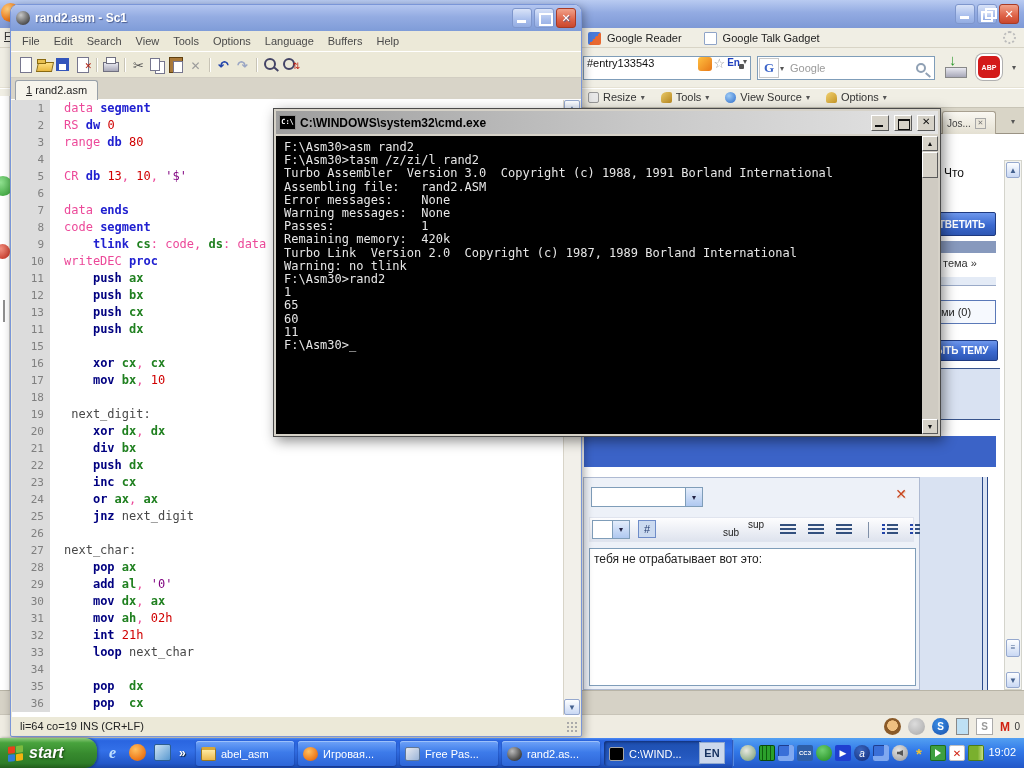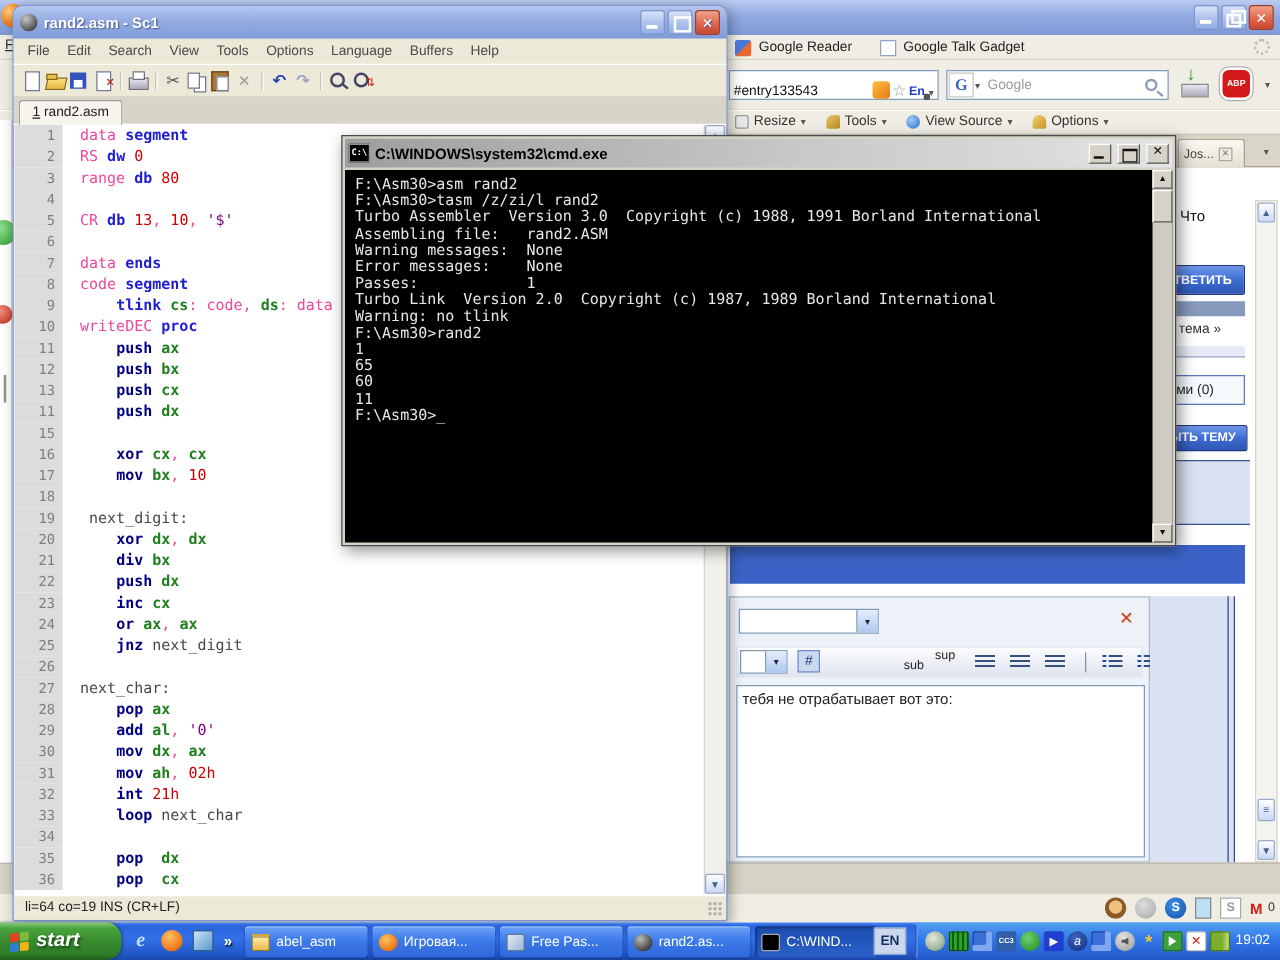--- a/index.html
+++ b/index.html
@@ -21,21 +21,21 @@
   .fx-menubar{position:absolute;left:0;top:28px;right:0;height:20px;background:#F0EEE4;border-bottom:1px solid #D8D4C6}
   .sliver-F{position:absolute;left:4px;top:2px;font-size:11px;color:#333;text-decoration:underline}
   .bookmarks{position:absolute;left:588px;top:1px;display:flex;gap:22px;align-items:center;height:18px}
   .bm{display:flex;align-items:center;gap:6px;font-size:11px;color:#222}
   .bmi{width:13px;height:13px;flex:none}
   .bmi-reader{background:linear-gradient(135deg,#4A7AD8 50%,#E86830 50%);border-radius:2px}
   .bmi-page{background:#FFF;border:1px solid #8FA4C8;border-radius:1px}
   .throbber{position:absolute;right:8px;top:3px;width:13px;height:13px;border-radius:50%;border:2px dotted #BBB}
   .fx-navbar{position:absolute;left:0;top:48px;right:0;height:40px;background:#F0EEE4;border-bottom:1px solid #E6E2D4}
   .urlfield{position:absolute;left:583px;top:8px;width:168px;height:24px;background:#FFF;border:1px solid #7F9DB9;
-    display:flex;align-items:flex-end;padding:0 3px;font-size:11px;color:#111}
+    display:flex;align-items:flex-start;padding:0 3px;font-size:11px;color:#111}
   .urlfield .grow{flex:1}
   .rss-ic{width:14px;height:14px;border-radius:3px;background:linear-gradient(135deg,#FFC040,#E87818);flex:none}
   .star-ic{color:#999;font-size:13px;line-height:13px;margin:0 2px}
   .en-badge{color:#1F3FBF;font-weight:bold;font-size:10px;position:relative;margin-right:3px}
   .en-badge::after{content:"";position:absolute;right:-4px;bottom:-1px;width:5px;height:5px;background:#555;border-radius:1px}
   .caret{color:#555;font-size:8px}
   .searchbox{position:absolute;left:757px;top:8px;width:178px;height:24px;background:#FFF;border:1px solid #7F9DB9;
     display:flex;align-items:center;font-size:11px}
   .g-ic{width:20px;height:20px;margin:1px;border:1px solid #C8C8C8;display:flex;align-items:center;justify-content:center;
     font-family:"Liberation Serif",serif;font-weight:bold;color:#3B64C9;font-size:13px}
@@ -624,23 +624,24 @@
     <span class="cbtn c-close"></span>
   </div>
   <div class="cmd-screen">
 
   <div class="con-line">F:\Asm30&gt;asm rand2</div>
       <div class="con-line"></div>
       <div class="con-line">F:\Asm30&gt;tasm /z/zi/l rand2</div>
       <div class="con-line">Turbo Assembler  Version 3.0  Copyright (c) 1988, 1991 Borland International</div>
       <div class="con-line"></div>
       <div class="con-line">Assembling file:   rand2.ASM</div>
+      <div class="con-line">Error messages:    None</div>
       <div class="con-line">Warning messages:  None</div>
-      <div class="con-line">Error messages:    None</div>
       <div class="con-line">Passes:            1</div>
+      <div class="con-line">Remaining memory:  420k</div>
       <div class="con-line"></div>
       <div class="con-line"></div>
       <div class="con-line">Turbo Link  Version 2.0  Copyright (c) 1987, 1989 Borland International</div>
       <div class="con-line">Warning: no tlink</div>
       <div class="con-line">F:\Asm30&gt;rand2</div>
       <div class="con-line">1</div>
       <div class="con-line">65</div>
       <div class="con-line">60</div>
       <div class="con-line">11</div>
       <div class="con-line"></div>

